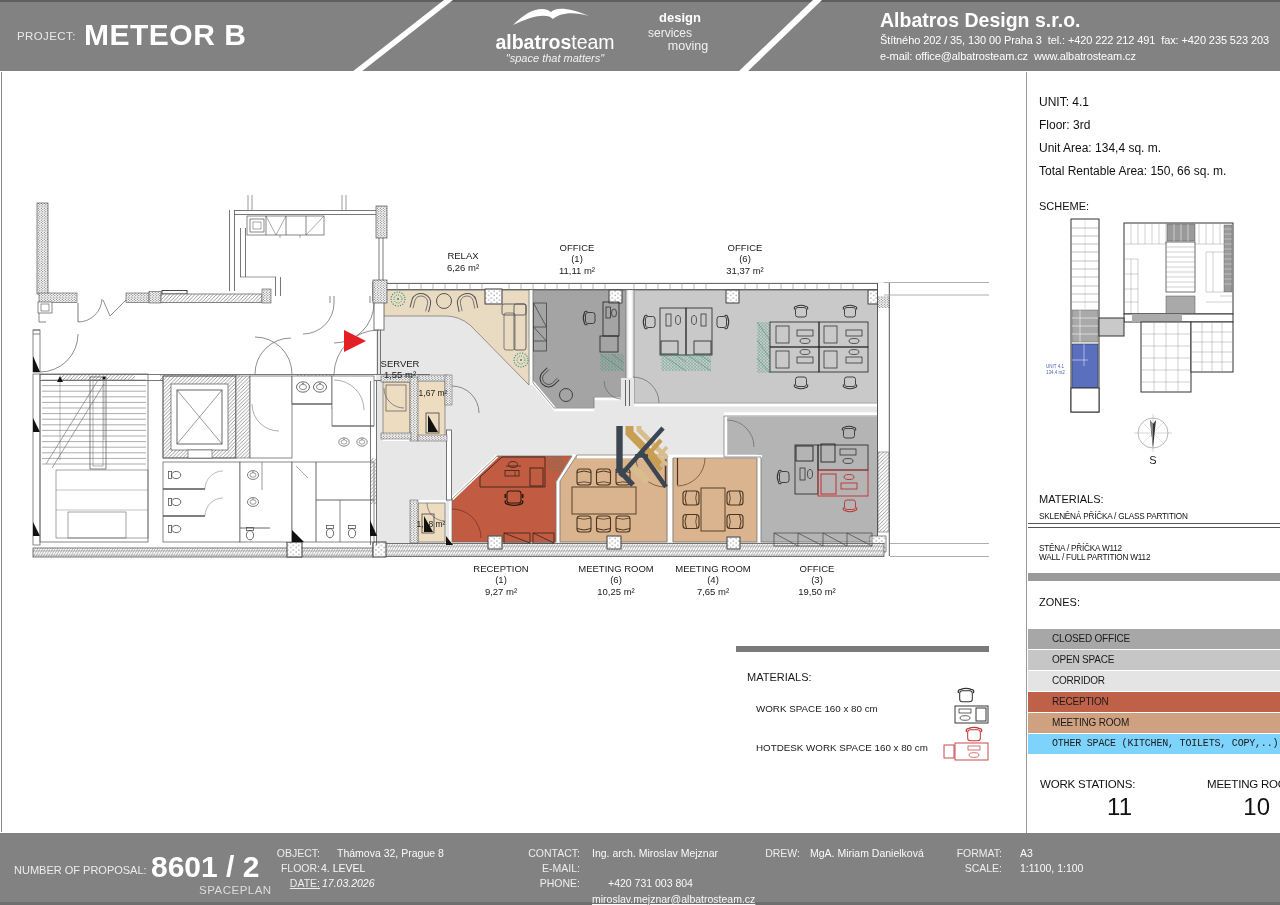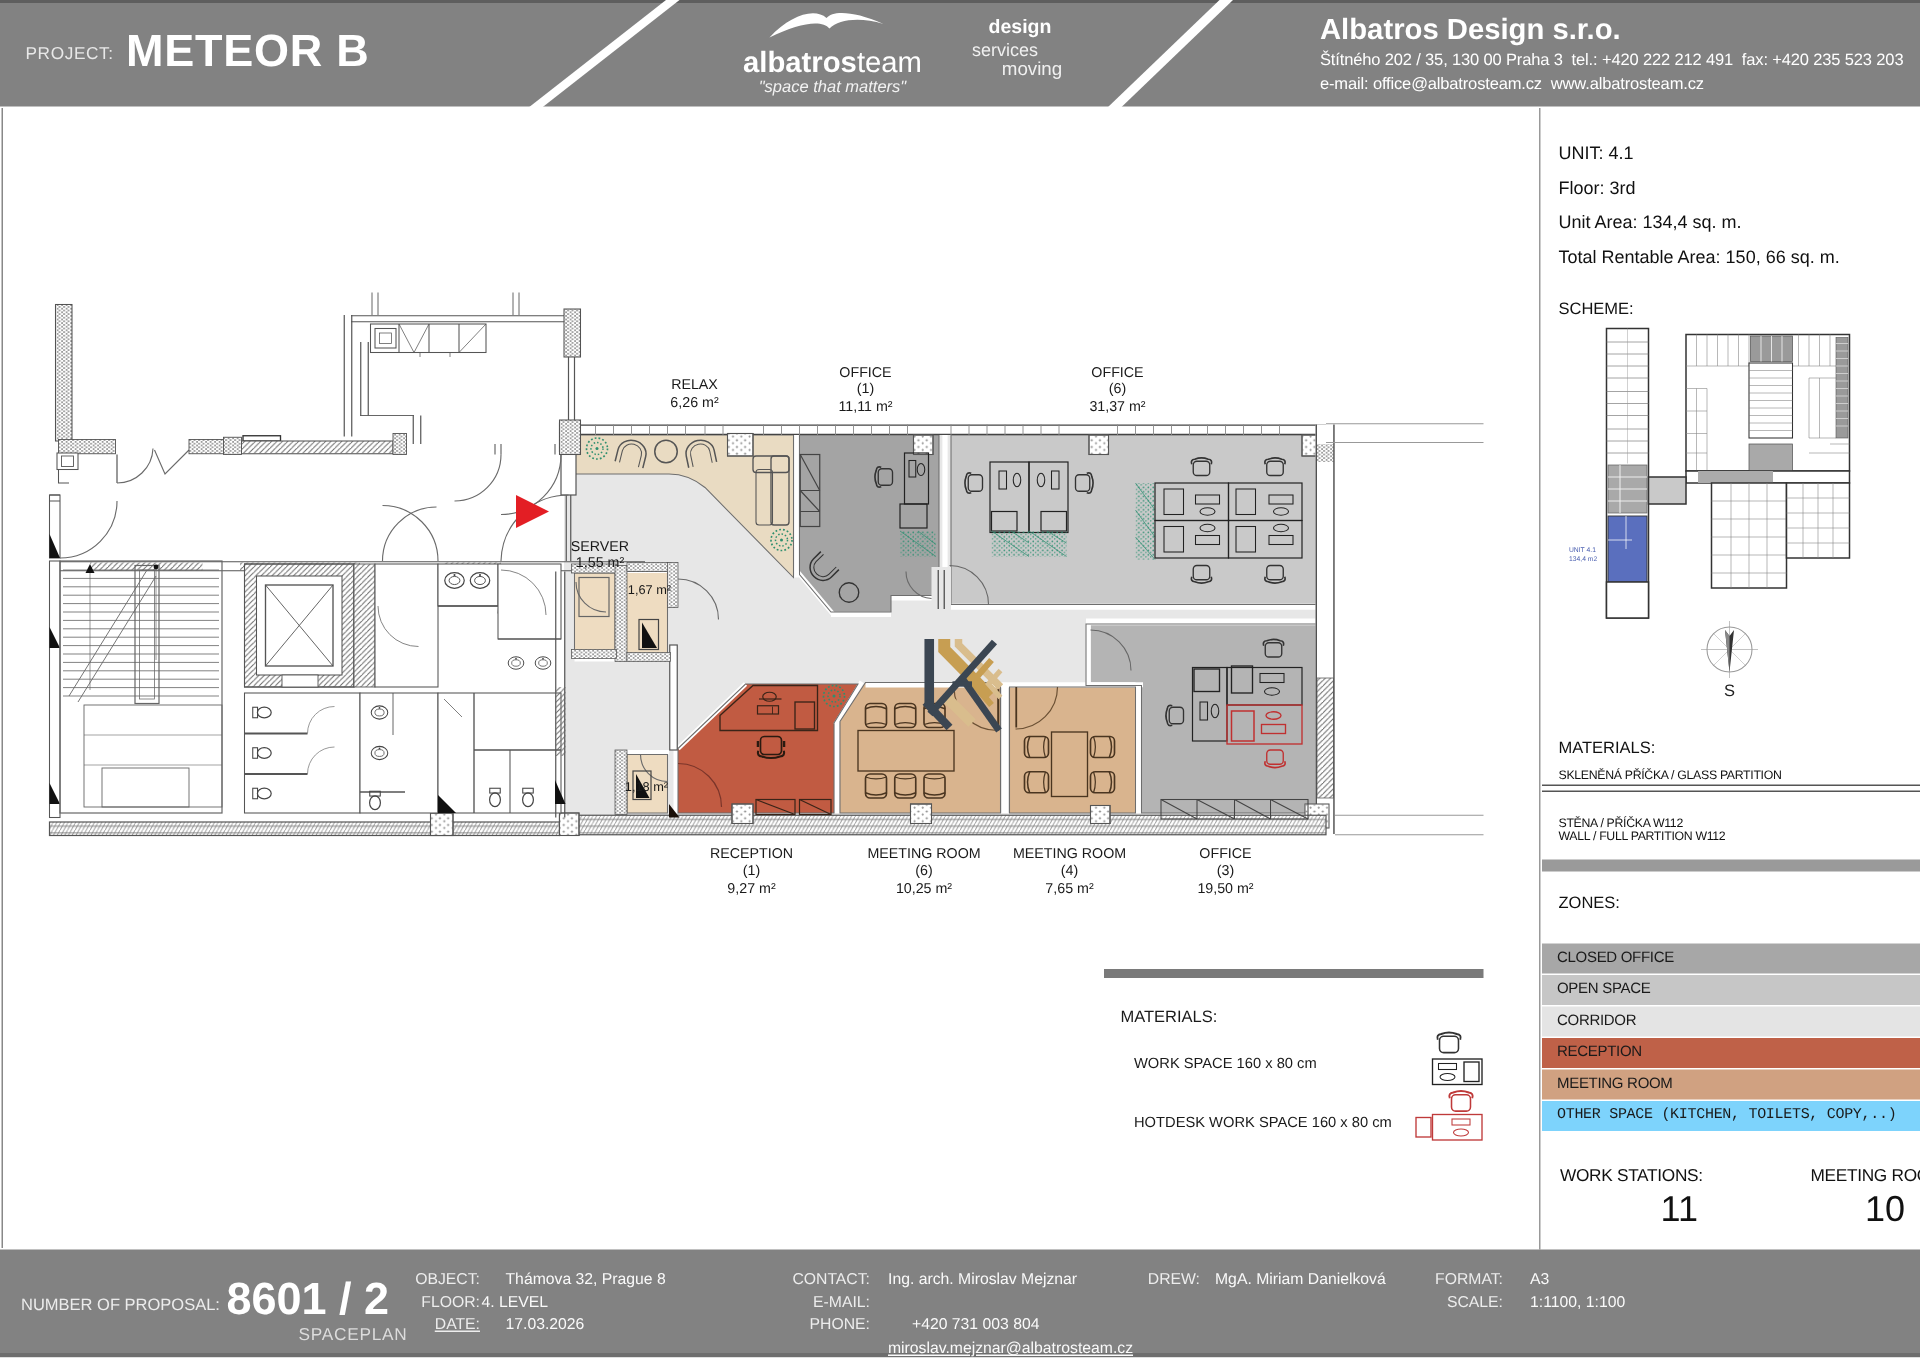--- a/index.html
+++ b/index.html
@@ -12,21 +12,21 @@
 .hdr-title{left:84px;top:18px;font-size:30px;font-weight:bold;color:#fff;letter-spacing:0.5px;}
 .lg-team{left:470px;top:31px;width:170px;text-align:center;font-size:19.5px;color:#fff;}
 .lg-slogan{left:470px;top:52px;width:170px;text-align:center;font-size:11px;font-style:italic;color:#f2f2f2;}
 .lg-design{left:640px;top:10px;width:80px;text-align:center;font-size:13px;font-weight:bold;color:#fff;}
 .lg-services{left:630px;top:26px;width:80px;text-align:center;font-size:12px;color:#f0f0f0;}
 .lg-moving{left:648px;top:39px;width:80px;text-align:center;font-size:12.5px;color:#f0f0f0;}
 .hdr-co{left:880px;top:9px;font-size:19.5px;font-weight:bold;color:#fff;}
 .hdr-ad1{left:880px;top:34px;font-size:11px;letter-spacing:-0.1px;color:#fff;white-space:nowrap;}
 .hdr-ad2{left:880px;top:50px;font-size:11px;letter-spacing:-0.1px;color:#fff;white-space:nowrap;}
 .sb{font-size:12px;color:#111;}
-.leg{position:absolute;left:1028px;width:252px;height:20px;font-size:10px;letter-spacing:-0.2px;color:#1a1a1a;line-height:20px;padding-left:10px;box-sizing:border-box;}
+.leg{position:absolute;left:1028px;width:252px;height:20px;font-size:10px;letter-spacing:-0.2px;color:#1a1a1a;line-height:20px;padding-left:24px;box-sizing:border-box;}
 .ft-lab{position:absolute;font-size:10.5px;color:#ededed;text-align:right;}
 .ft-val{position:absolute;font-size:10.5px;color:#fafafa;white-space:nowrap;}
 </style>
 </head>
 <body>
 <div class="page">
 
 <div class="abs hdr"></div>
 
 <svg class="abs" style="left:0;top:0" width="1280" height="72" viewBox="0 0 1280 72">
@@ -760,21 +760,21 @@
 
 <div class="abs ftr"></div>
 <div class="abs" style="left:14px;top:864px;font-size:11px;color:#ececec;white-space:nowrap;">NUMBER OF PROPOSAL:</div>
 <div class="abs w" style="left:151px;top:850px;font-size:30px;font-weight:bold;white-space:nowrap;">8601 / 2</div>
 <div class="abs" style="left:199px;top:884px;font-size:11.5px;color:#dcdcdc;letter-spacing:.5px;">SPACEPLAN</div>
 <div class="ft-lab" style="left:240px;top:847px;width:80px;">OBJECT:</div>
 <div class="ft-lab" style="left:240px;top:862px;width:80px;">FLOOR:</div>
 <div class="ft-lab" style="left:240px;top:877px;width:80px;text-decoration:underline;">DATE:</div>
 <div class="ft-val" style="left:337px;top:847px;">Thámova 32, Prague 8</div>
 <div class="ft-val" style="left:321px;top:862px;">4. LEVEL</div>
-<div class="ft-val" style="left:337px;top:877px;">17.03.2026</div>
+<div class="ft-val" style="left:322px;top:877px;font-style:italic;">17.03.2026</div>
 <div class="ft-lab" style="left:500px;top:847px;width:80px;">CONTACT:</div>
 <div class="ft-lab" style="left:500px;top:862px;width:80px;">E-MAIL:</div>
 <div class="ft-lab" style="left:500px;top:877px;width:80px;">PHONE:</div>
 <div class="ft-val" style="left:592px;top:847px;">Ing. arch. Miroslav Mejznar</div>
 <div class="ft-val" style="left:592px;top:862px;text-decoration:underline;margin-top:31px;">miroslav.mejznar@albatrosteam.cz</div>
 <div class="ft-val" style="left:592px;top:877px;margin-left:16px;">+420 731 003 804</div>
 <div class="ft-lab" style="left:720px;top:847px;width:80px;">DREW:</div>
 <div class="ft-val" style="left:810px;top:847px;">MgA. Miriam Danielková</div>
 <div class="ft-lab" style="left:922px;top:847px;width:80px;">FORMAT:</div>
 <div class="ft-val" style="left:1020px;top:847px;">A3</div>

